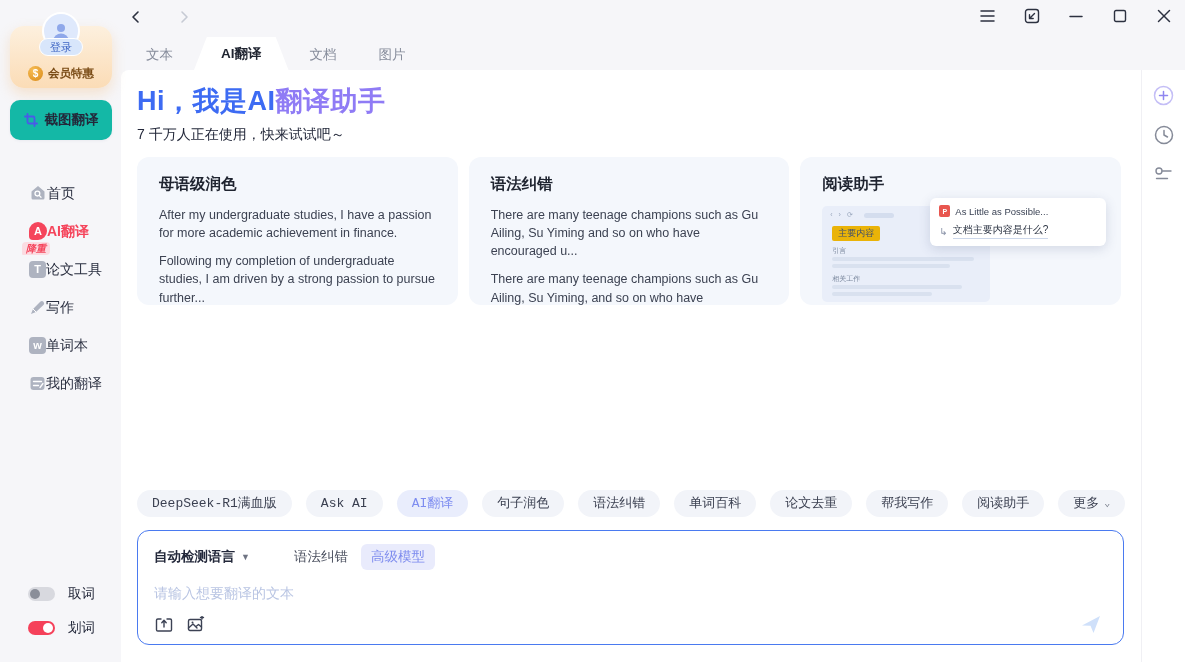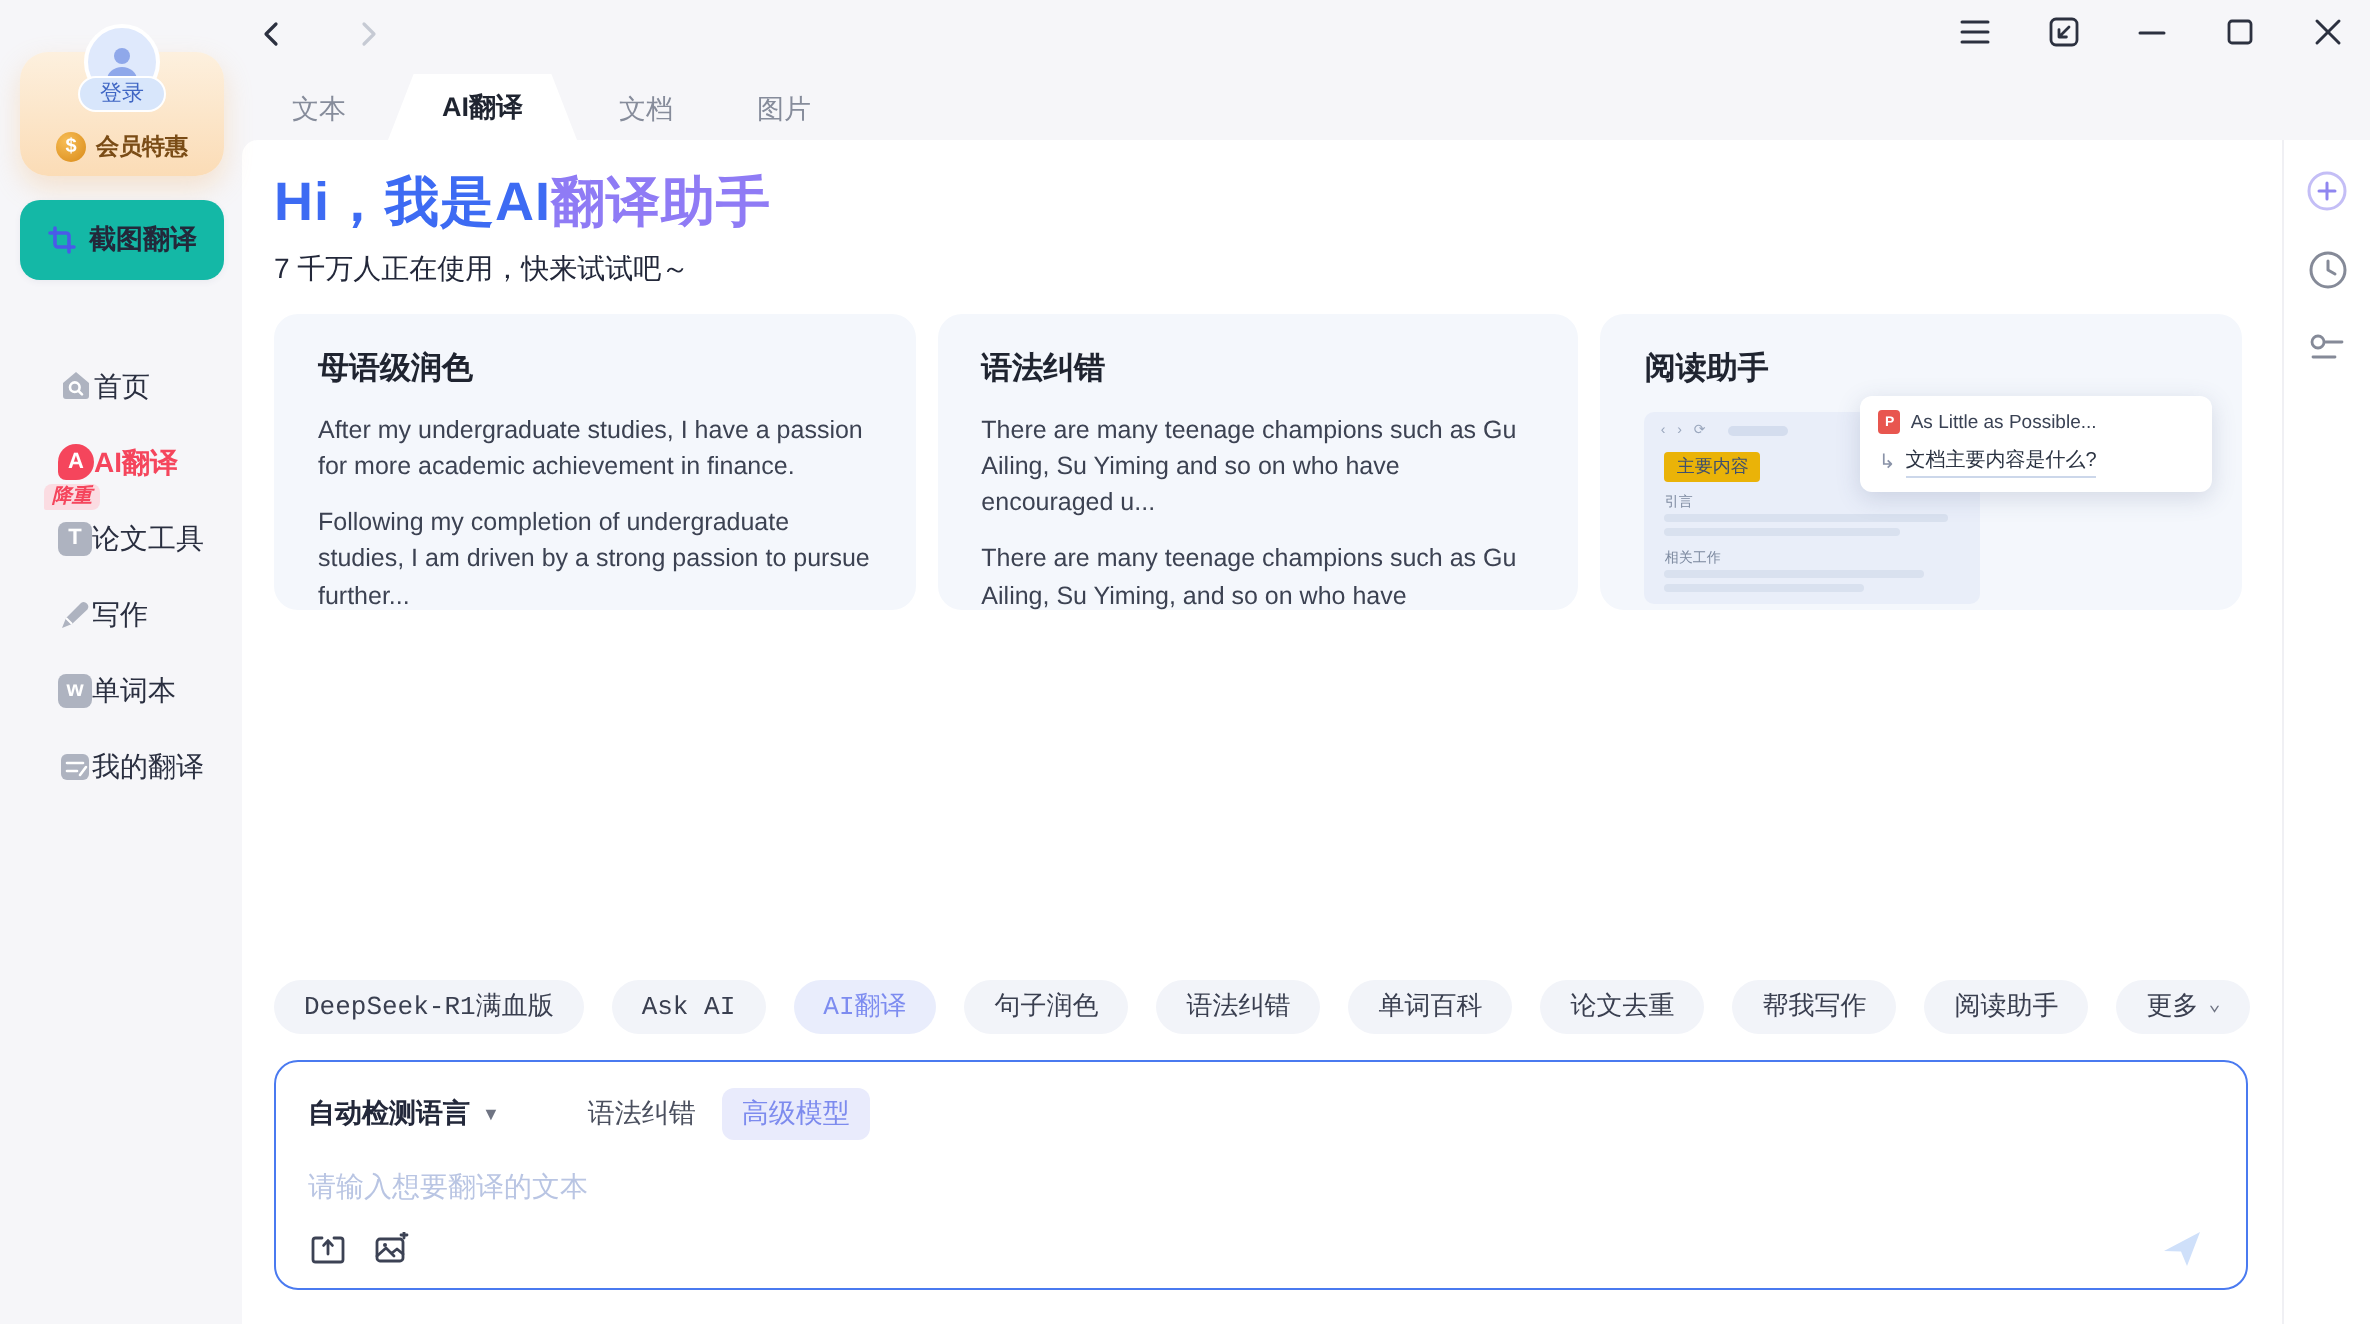--- a/index.html
+++ b/index.html
@@ -230,20 +230,34 @@
       <svg width="17" height="17" viewBox="0 0 17 17">
           <rect x="1.5" y="2" width="14" height="13" rx="3" fill="#aeb3c0"></rect>
           <line x1="4.5" y1="6.5" x2="12.5" y2="6.5" stroke="#fff" stroke-width="1.3" stroke-linecap="round"></line>
           <line x1="4.5" y1="10.5" x2="9.5" y2="10.5" stroke="#fff" stroke-width="1.3" stroke-linecap="round"></line>
           <line x1="11" y1="12.5" x2="14" y2="8.5" stroke="#fff" stroke-width="1.3" stroke-linecap="round"></line>
         </svg>
       <span class="mi-label">我的翻译</span>
     </div>
   </div>
 
+  <div class="side-toggles">
+    <div class="tog-row">
+      <div class="tog off">
+          <div class="knob"></div>
+        </div>
+      <span class="tog-label">取词</span>
+    </div>
+    <div class="tog-row">
+      <div class="tog on">
+          <div class="knob"></div>
+        </div>
+      <span class="tog-label">划词</span>
+    </div>
+  </div>
 </div>
 
 <div class="main">
 
   <div class="content">
 
     <div class="hero">
       <h1><span class="t-blue">Hi，我是AI</span><span class="t-purple">翻译助手</span></h1>
       <div class="sub">7 千万人正在使用，快来试试吧～</div>
     </div>

